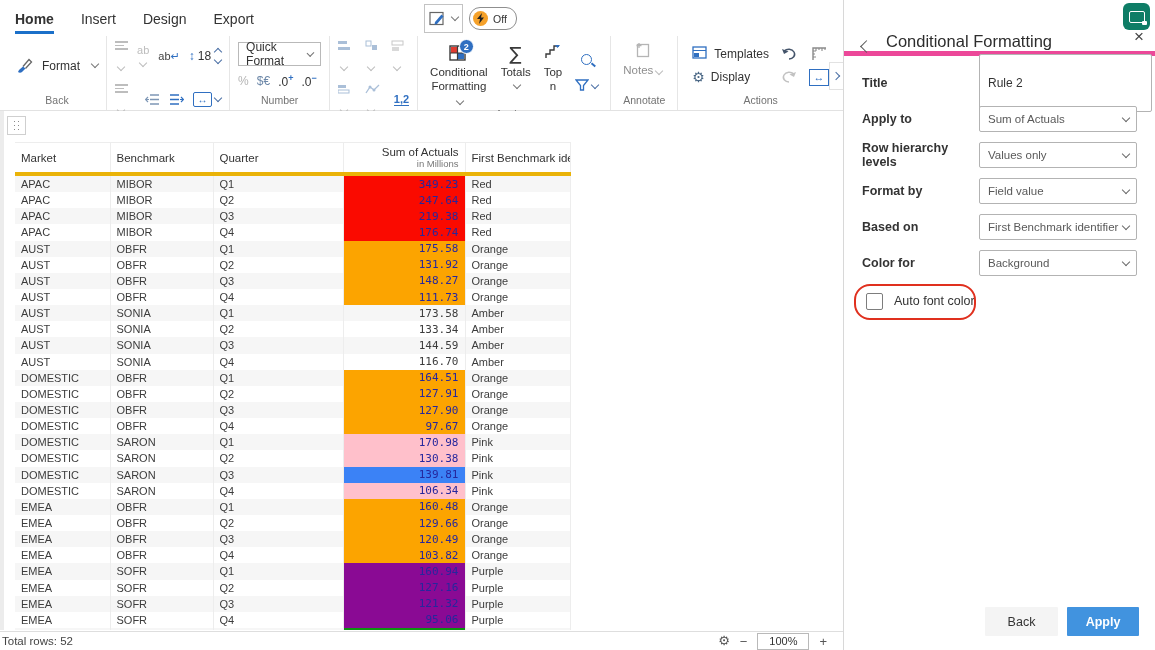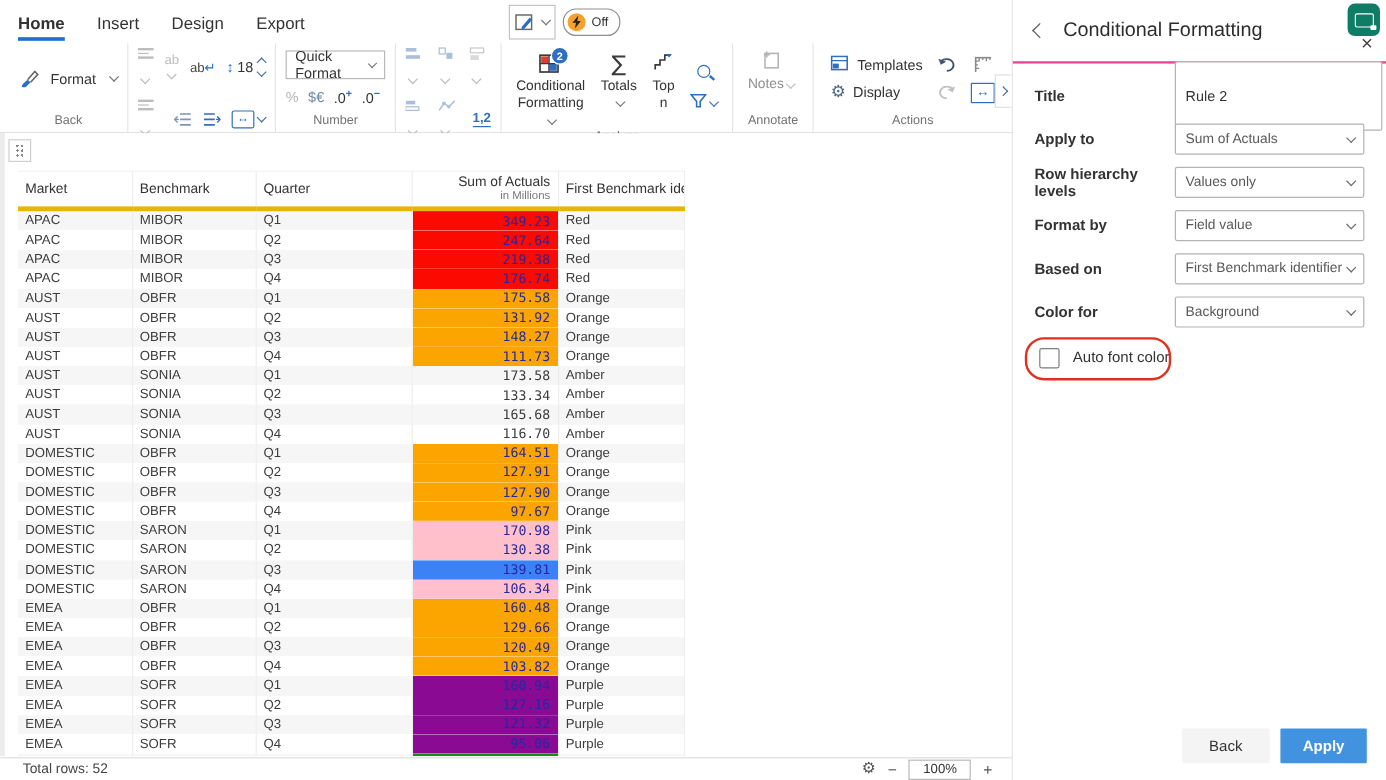--- a/index.html
+++ b/index.html
@@ -83,29 +83,29 @@
   table.grid td{font-size:11px;color:#3c3c3c;padding:0 6px;height:16.15px;border-right:1px solid #ededed;
       white-space:nowrap;overflow:hidden;vertical-align:middle;}
   table.grid tbody tr:nth-child(odd){background:#f6f6f6;}
   td.val{text-align:right;font-family:"DejaVu Sans Mono",monospace;font-size:10.5px;color:#3061c2;padding-right:5px;}
   td.val.on-color{color:#26279d;}
   .col-market{width:95px;} .col-bench{width:103px;} .col-q{width:130px;} .col-val{width:122px;} .col-id{width:105px;}
 
   
   .statusbar{position:absolute;left:0;bottom:0;width:843px;height:19px;border-top:1px solid #dedede;background:#fff;
       display:flex;align-items:center;justify-content:space-between;padding:0;box-sizing:border-box;font-size:11.5px;color:#444;}
-  .sb-left{padding-left:19px;}
+  .sb-left{padding-left:2px;}
   .sb-right{display:flex;align-items:center;gap:10px;padding-right:16px;}
   .zoom-box{border:1px solid #b9b9b9;width:50px;height:15px;display:flex;align-items:center;justify-content:center;
       font-size:11px;color:#333;background:#fff;}
   .zbtn{font-size:13px;color:#555;cursor:pointer;line-height:13px;}
 
   
   .panel{position:absolute;left:844px;top:0;width:311px;height:650px;background:#fff;}
-  .panel-header{position:relative;height:51px;border-bottom:2px solid #ec4899;display:flex;align-items:center;padding:0 18px;}
+  .panel-header{position:relative;height:51px;border-bottom:5px solid #ec4899;display:flex;align-items:flex-end;padding:0 18px;}
   .back-chev{width:8px;height:8px;border-left:1.6px solid #555;border-bottom:1.6px solid #555;transform:rotate(45deg);cursor:pointer;}
   .panel-title{font-size:16.5px;color:#2d2d2d;margin-left:15px;}
   .close-x{position:absolute;right:11px;top:28px;font-size:17px;color:#444;cursor:pointer;line-height:17px;}
   .assistant{position:absolute;right:5px;top:3px;width:27px;height:27px;background:#0e7d66;border-radius:6px;cursor:pointer;
      display:flex;align-items:center;justify-content:center;box-shadow:0 0 0 3px #fff;}
   .assistant .glyph{position:relative;width:14px;height:10px;border:1.5px solid #fff;border-radius:2px;}
   .assistant .glyph::after{content:"";position:absolute;right:-3px;bottom:-3px;width:5px;height:4px;background:#fff;border-radius:1px;}
 
   .fields{padding:14px 18px 0 18px;}
   .frow{display:flex;align-items:center;height:26px;margin-bottom:10px;}
@@ -472,21 +472,21 @@
                 <td>AUST</td>
                 <td>SONIA</td>
                 <td>Q2</td>
                 <td class="val">133.34</td>
                 <td>Amber</td>
               </tr>
               <tr>
                 <td>AUST</td>
                 <td>SONIA</td>
                 <td>Q3</td>
-                <td class="val">165.68</td>
+                <td class="val">144.59</td>
                 <td>Amber</td>
               </tr>
               <tr>
                 <td>AUST</td>
                 <td>SONIA</td>
                 <td>Q4</td>
                 <td class="val">116.70</td>
                 <td>Amber</td>
               </tr>
               <tr>

